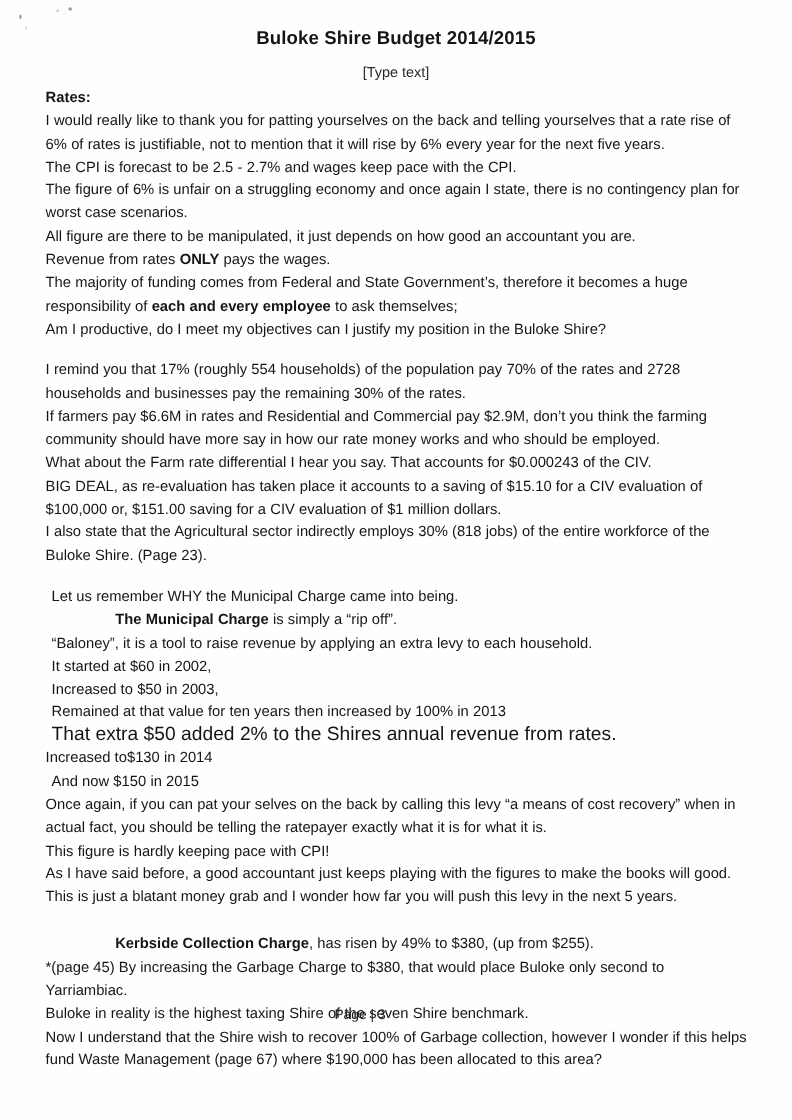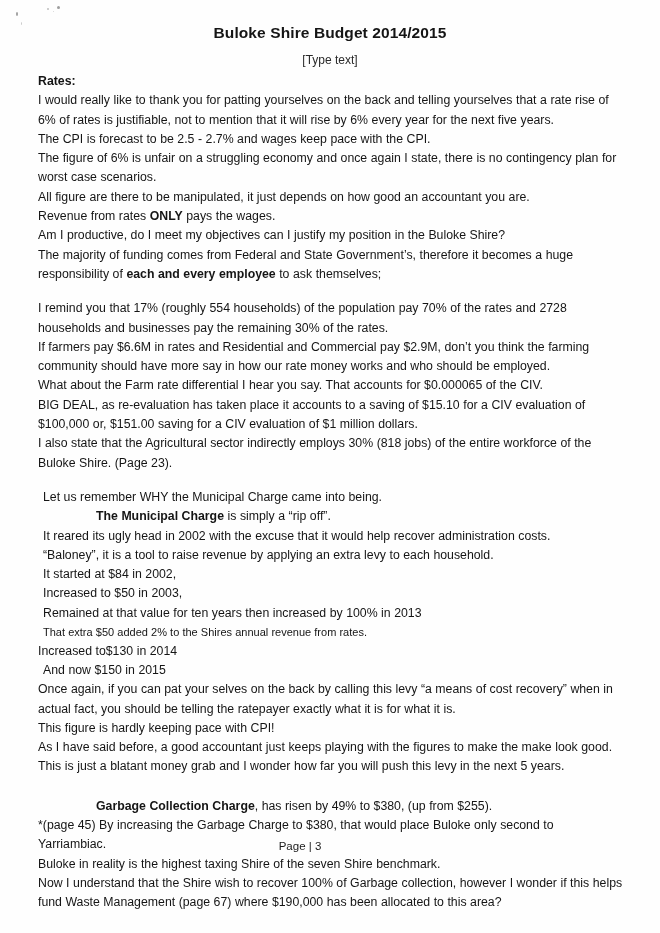--- a/index.html
+++ b/index.html
@@ -71,21 +71,21 @@
   .line {
     font-size: 12.3px;
     line-height: 19.3px;
     white-space: pre-wrap;
     word-spacing: .1px;
   }
   .line.heading {
     font-weight: bold;
   }
   .line.small {
-    font-size: 11px;
+    font-size: 16px;
     line-height: 18.6px;
   }
   .line.indent-sm  { padding-left: 5px; }
   .line.indent-lg  { text-indent: 58px; }
   .gap-md { height: 15px; }
   .gap-lg { height: 20px; }
 
   b { font-weight: bold; }
 
   
@@ -117,55 +117,54 @@
 
     <div class="line heading">Rates:</div>
 
     <div class="line">I would really like to thank you for patting yourselves on the back and telling yourselves that a rate rise of 6% of rates is justifiable, not to mention that it will rise by 6% every year for the next five years.</div>
     <div class="line">The CPI is forecast to be 2.5 - 2.7% and wages keep pace with the CPI.</div>
     <div class="line">The figure of 6% is unfair on a struggling economy and once again I state, there is no contingency plan for worst case scenarios.</div>
     <div class="line">All figure are there to be manipulated, it just depends on how good an accountant you are.</div>
 
     <div class="line"><span>Revenue from rates </span><b>ONLY</b><span> pays the wages.</span></div>
 
+    <div class="line"><span>The majority of funding comes from Federal and State Government’s, therefore it becomes a huge responsibility of </span><b>each and every employee</b><span> to ask themselves;</span></div>
+
     <div class="line">Am I productive, do I meet my objectives can I justify my position in the Buloke Shire?</div>
-
-    <div class="line"><span>The majority of funding comes from Federal and State Government’s, therefore it becomes a huge responsibility of </span><b>each and every employee</b><span> to ask themselves;</span></div>
 
     <div class="gap-md"></div>
 
     <div class="line">I remind you that 17% (roughly 554 households) of the population pay 70% of the rates and 2728 households and businesses pay the remaining 30% of the rates.</div>
     <div class="line">If farmers pay $6.6M in rates and Residential and Commercial pay $2.9M, don’t you think the farming community should have more say in how our rate money works and who should be employed.</div>
-    <div class="line">What about the Farm rate differential I hear you say. That accounts for $0.000065 of the CIV.</div>
+    <div class="line">What about the Farm rate differential I hear you say. That accounts for $0.000243 of the CIV.</div>
     <div class="line">BIG DEAL, as re-evaluation has taken place it accounts to a saving of $15.10 for a CIV evaluation of $100,000 or, $151.00 saving for a CIV evaluation of $1 million dollars.</div>
     <div class="line">I also state that the Agricultural sector indirectly employs 30% (818 jobs) of the entire workforce of the Buloke Shire. (Page 23).</div>
 
     <div class="gap-md"></div>
 
     <div class="line indent-sm">Let us remember WHY the Municipal Charge came into being.</div>
 
     <div class="line indent-lg"><b>The Municipal Charge</b><span> is simply a “rip off”.</span></div>
-    <div class="line indent-sm">It reared its ugly head in 2002 with the excuse that it would help recover administration costs.</div>
     <div class="line indent-sm">“Baloney”, it is a tool to raise revenue by applying an extra levy to each household.</div>
-    <div class="line indent-sm">It started at $84 in 2002,</div>
+    <div class="line indent-sm">It started at $60 in 2002,</div>
     <div class="line indent-sm">Increased to $50 in 2003,</div>
     <div class="line indent-sm">Remained at that value for ten years then increased by 100% in 2013</div>
 
     <div class="line small indent-sm">That extra $50 added 2% to the Shires annual revenue from rates.</div>
 
     <div class="line">Increased to$130 in 2014</div>
     <div class="line indent-sm">And now $150 in 2015</div>
     <div class="line">Once again, if you can pat your selves on the back by calling this levy “a means of cost recovery” when in actual fact, you should be telling the ratepayer exactly what it is for what it is.</div>
     <div class="line">This figure is hardly keeping pace with CPI!</div>
-    <div class="line">As I have said before, a good accountant just keeps playing with the figures to make the make look good.</div>
+    <div class="line">As I have said before, a good accountant just keeps playing with the figures to make the books will good.</div>
     <div class="line">This is just a blatant money grab and I wonder how far you will push this levy in the next 5 years.</div>
 
     <div class="gap-lg"></div>
 
-    <div class="line indent-lg"><b>Garbage Collection Charge</b><span>, has risen by 49% to $380, (up from $255).</span></div>
+    <div class="line indent-lg"><b>Kerbside Collection Charge</b><span>, has risen by 49% to $380, (up from $255).</span></div>
 
     <div class="line">*(page 45) By increasing the Garbage Charge to $380, that would place Buloke only second to Yarriambiac.</div>
     <div class="line">Buloke in reality is the highest taxing Shire of the seven Shire benchmark.</div>
     <div class="line">Now I understand that the Shire wish to recover 100% of Garbage collection, however I wonder if this helps fund Waste Management (page 67) where $190,000 has been allocated to this area?</div>
 
   </div>
 
   <div class="footer">Page | 3</div>
 
 </div>

